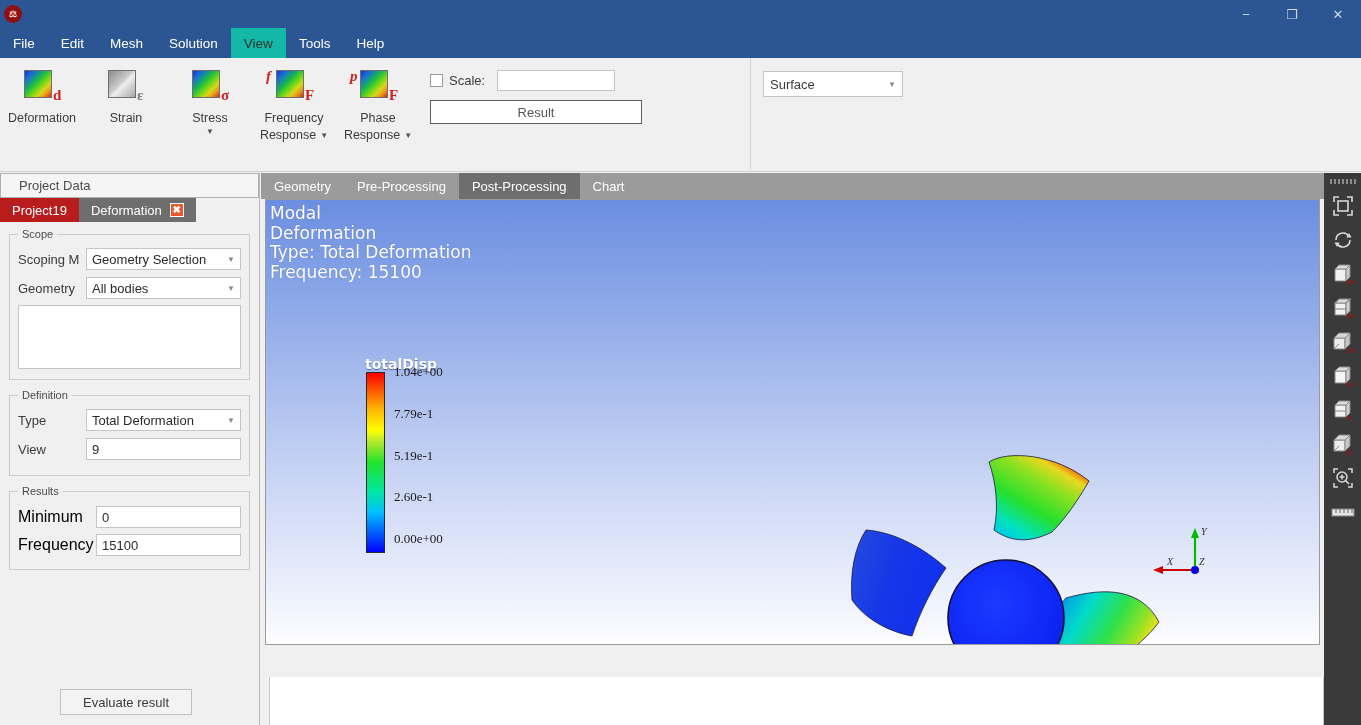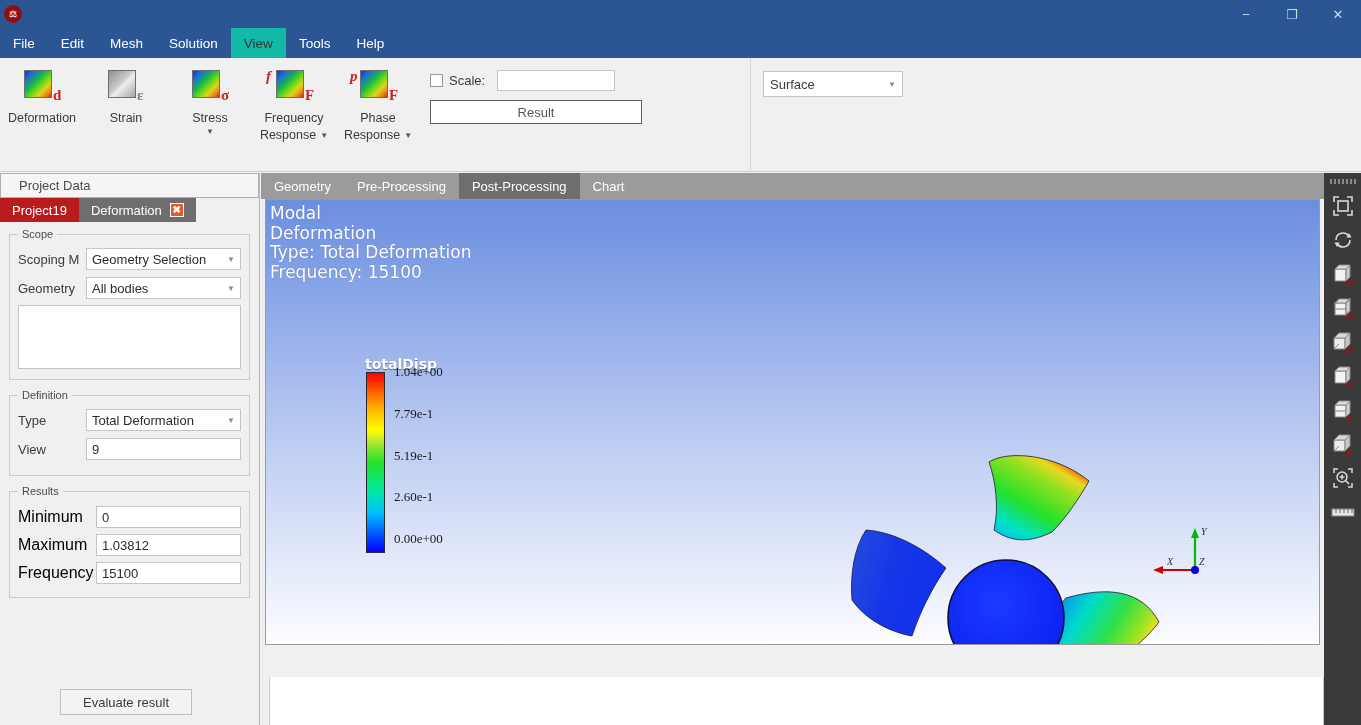--- a/index.html
+++ b/index.html
@@ -393,26 +393,20 @@
           </div>
         </div>
       </fieldset>
 
       <fieldset class="grp">
         <legend>Results</legend>
         <div class="res-row">
           <div class="flabel">Minimum</div>
           <div class="fctrl">
             <span>0</span>
-          </div>
-        </div>
-        <div class="res-row">
-          <div class="flabel">Maximum</div>
-          <div class="fctrl">
-            <span>1.03812</span>
           </div>
         </div>
         <div class="res-row">
           <div class="flabel">Frequency</div>
           <div class="fctrl">
             <span>15100</span>
           </div>
         </div>
       </fieldset>
     </div>

